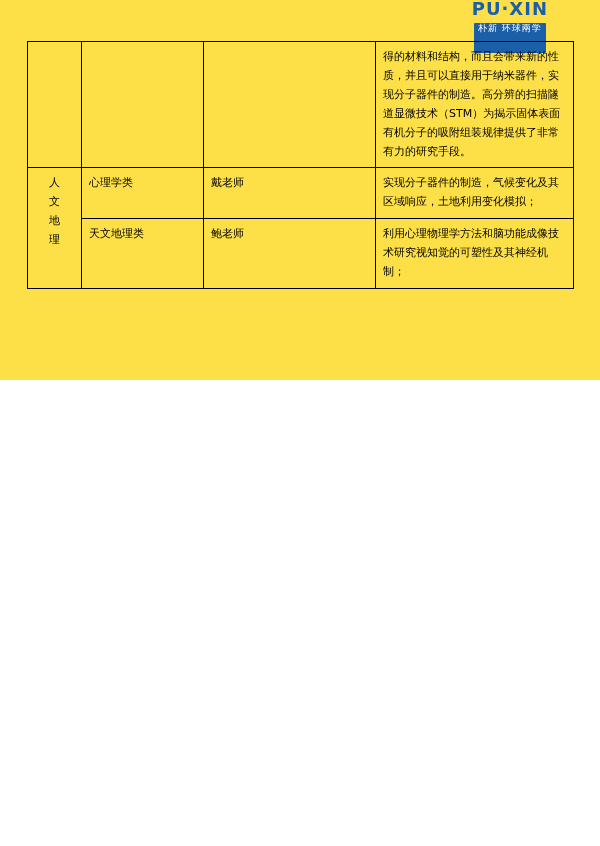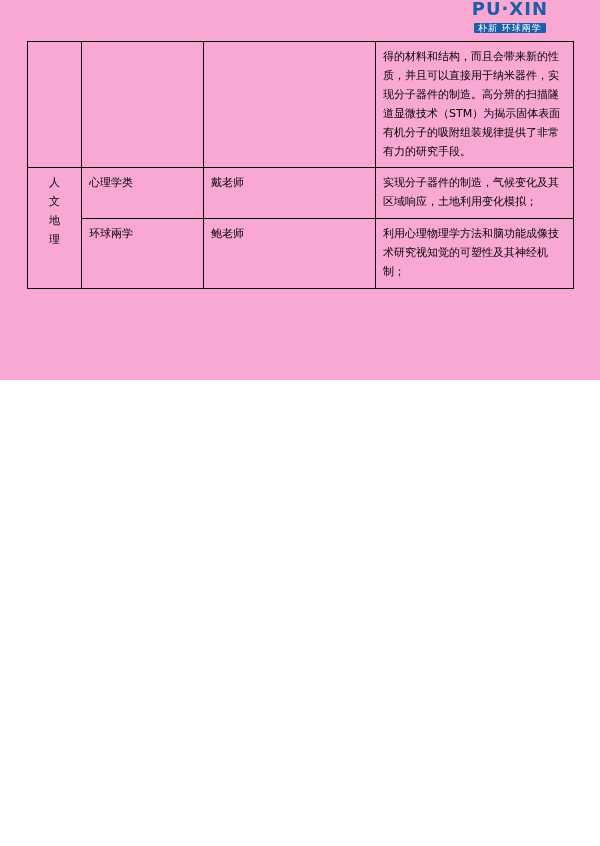--- a/index.html
+++ b/index.html
@@ -10,21 +10,21 @@
     width: 600px;
     height: 846px;
     background: #ffffff;
     font-family: "DejaVu Sans", "Liberation Sans", sans-serif;
     overflow: hidden;
   }
   .page {
     position: relative;
     width: 600px;
     height: 678px;
-    background: #f9a8d4;
+    background: #fde047;
   }
 
   
   .header {
     position: absolute;
     top: 0;
     left: 0;
     width: 600px;
     height: 38px;
   }
@@ -42,21 +42,21 @@
     letter-spacing: 1px;
     color: #1b5fa8;
   }
   .logo-sub {
     margin-top: 2px;
     display: inline-block;
     background: #1b5fa8;
     color: #ffffff;
     font-size: 9px;
     letter-spacing: 1px;
-    padding: 1px 4px 0 4px;
+    padding: 1px 4px 20px 4px;
     border-radius: 1px;
   }
 
   
   .doc-table {
     position: absolute;
     left: 27px;
     top: 41px;
     width: 546px;
     border-collapse: collapse;
@@ -132,21 +132,21 @@
           <span class="ch">人</span>
             <span class="ch">文</span>
             <span class="ch">地</span>
             <span class="ch">理</span>
         </td>
         <td>心理学类</td>
         <td>戴老师</td>
         <td class="desc-cell">实现分子器件的制造，气候变化及其区域响应，土地利用变化模拟；</td>
       </tr>
       <tr>
-        <td>环球兩学</td>
+        <td>天文地理类</td>
         <td>鲍老师</td>
         <td class="desc-cell">利用心理物理学方法和脑功能成像技术研究视知觉的可塑性及其神经机制；</td>
       </tr>
     </tbody>
   </table>
 
   <div class="page-body-blank"></div>
 </div>
 
 </body></html>

